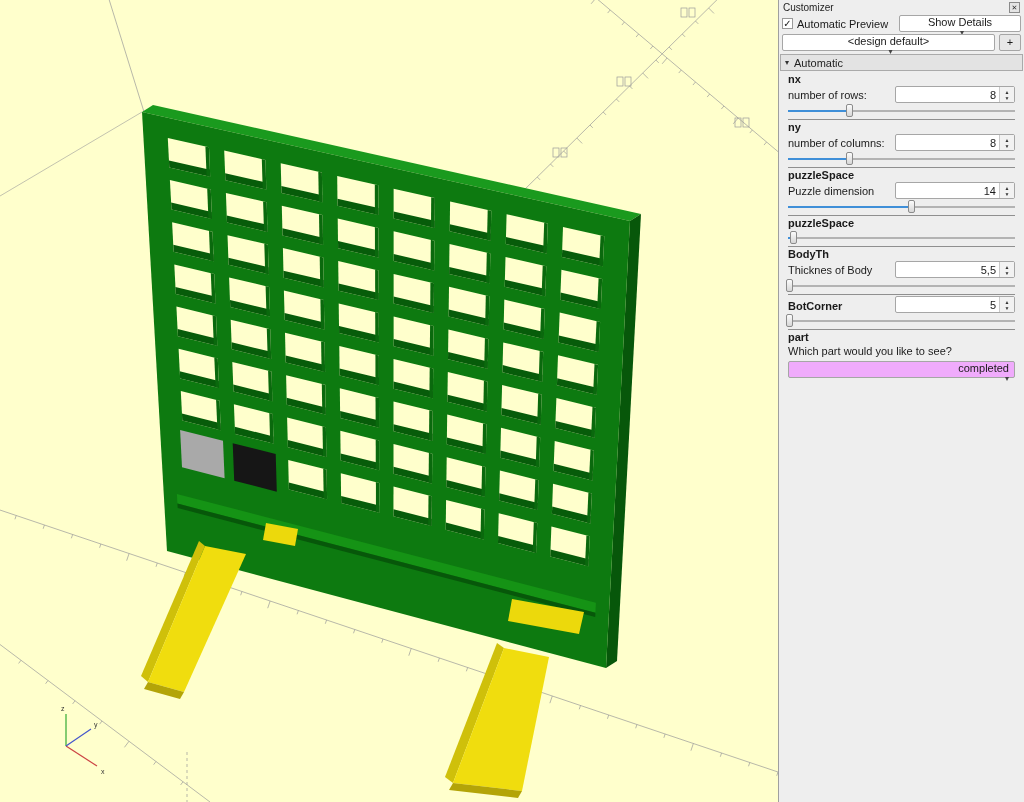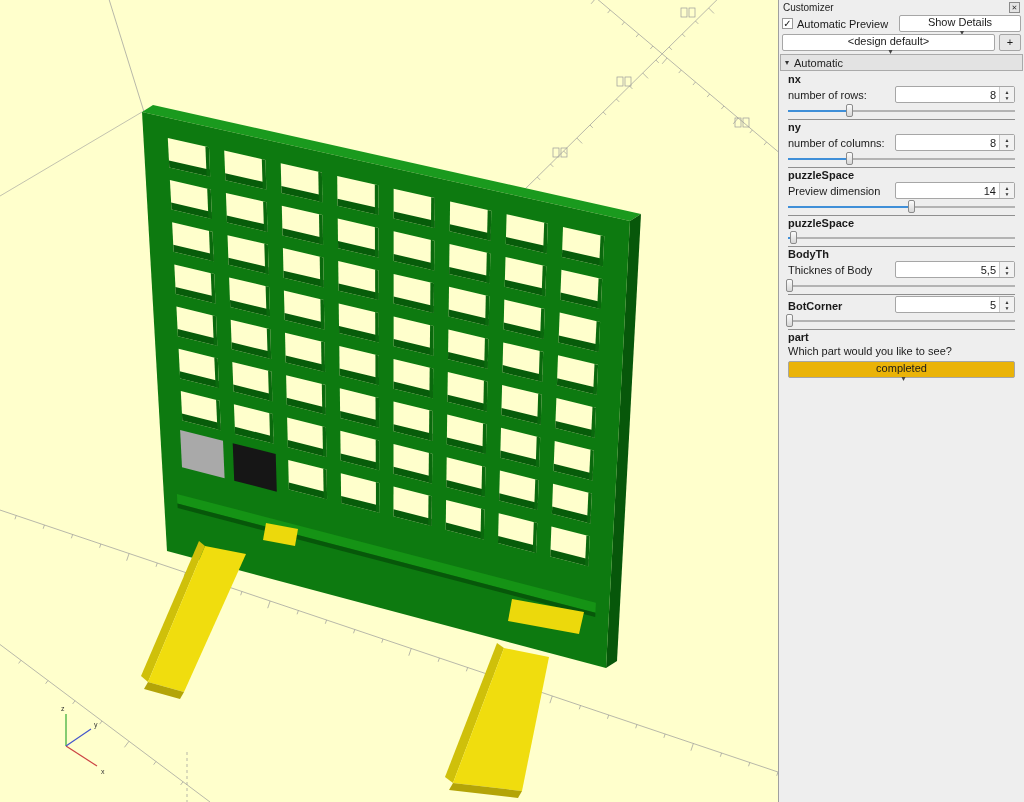--- a/index.html
+++ b/index.html
@@ -36,21 +36,21 @@
         box-sizing:border-box;border-radius:2px;flex:none;}
   .pval{position:absolute;right:18px;top:1px;line-height:14px;}
   .spinners{position:absolute;right:0;top:0;bottom:0;width:14px;border-left:1px solid #c9c9c9;
             display:flex;flex-direction:column;align-items:center;justify-content:center;background:#f2f2f2;}
   .spinners span{font-size:5px;line-height:6px;color:#333;}
   .slider{position:relative;height:13px;margin:1px 0 1px;}
   .slider .track{position:absolute;left:0;right:0;top:6px;height:2px;background:#b3b3b3;}
   .slider .fill{position:absolute;left:0;top:6px;height:2px;background:#3f8fd8;}
   .slider .thumb{position:absolute;top:0;width:7px;height:13px;background:linear-gradient(#fcfcfc,#d6d6d6);
                  border:1px solid #8b8b8b;border-radius:2px;box-sizing:border-box;margin-left:-3px;}
-  .part-combo{width:100%;background:#eab308;margin:2px 0 3px;}
+  .part-combo{width:100%;background:#f0abfc;margin:2px 0 3px;align-items:flex-end;}
 </style>
 </head>
 <body>
 
 <div id="app">
 
   <div id="viewport">
       <svg width="778" height="802" viewBox="0 0 778 802">
         <rect x="0" y="0" width="778" height="802" fill="#ffffcc"></rect>
         <g>
@@ -427,21 +427,21 @@
           </div>
           <div class="slider">
             <div class="track"></div>
             <div class="fill" style="width:27.0%"></div>
             <div class="thumb" style="left:27.0%"></div>
           </div>
         </div>
         <div class="param">
           <div class="pname">puzzleSpace</div>
           <div class="prow">
-            <div class="pdesc">Preview dimension</div>
+            <div class="pdesc">Puzzle dimension</div>
             <div class="spin">
               <span class="pval">14</span>
               <span class="spinners">
                 <span>▲</span>
                 <span>▼</span>
               </span>
             </div>
           </div>
           <div class="slider">
             <div class="track"></div>

